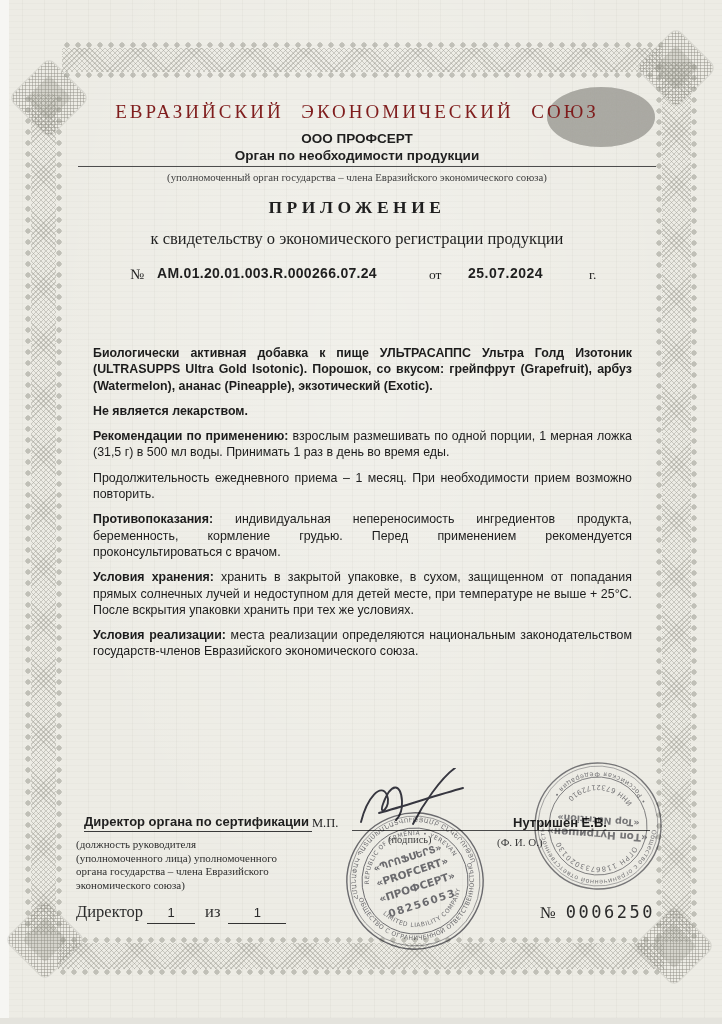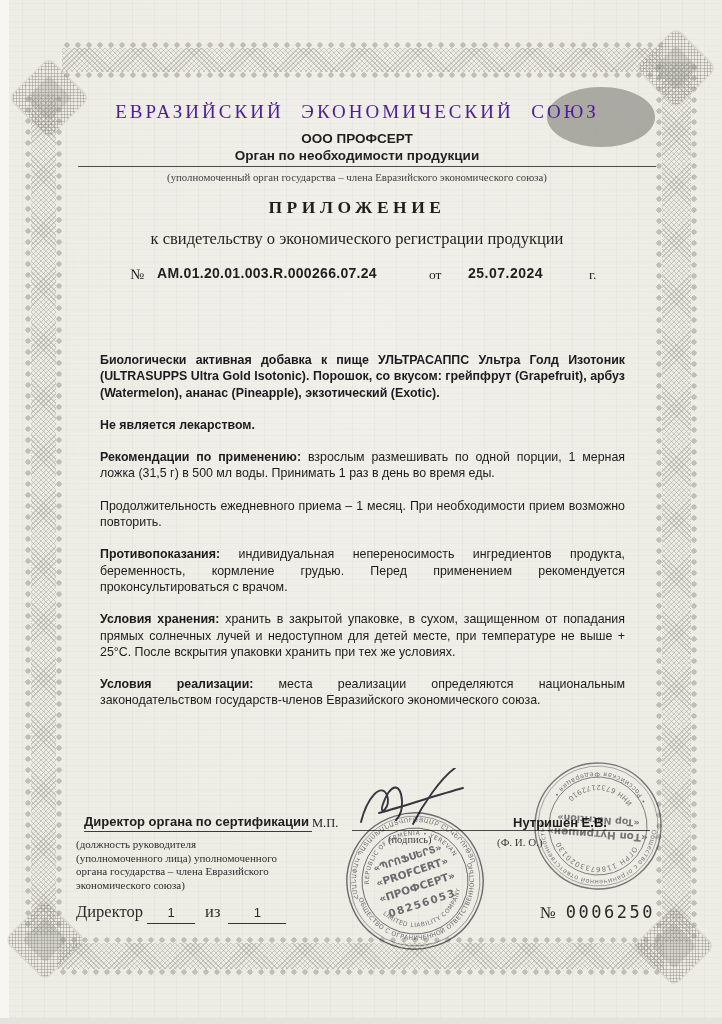--- a/index.html
+++ b/index.html
@@ -47,42 +47,42 @@
       repeating-linear-gradient(-45deg, rgba(140,139,130,.45) 0 1px, transparent 1px 3.2px);
     box-shadow:0 0 0 1px rgba(148,147,138,.25);
   }
   .corner::after{
     content:""; position:absolute; inset:12px; border-radius:4px;
     background:rgba(148,147,138,.28);
   }
 
   
   .c{position:absolute; left:40px; right:48px; text-align:center;}
-  .union-title{top:101px; font-size:19px; letter-spacing:3px; word-spacing:10px; color:#4c1d95;}
+  .union-title{top:101px; font-size:19px; letter-spacing:3px; word-spacing:10px; color:#7f1d1d;}
   .org-name{top:131px; font-family:"Liberation Sans",sans-serif; font-weight:bold; font-size:13.5px;}
   .org-role{top:148px; font-family:"Liberation Sans",sans-serif; font-weight:bold; font-size:13.5px;}
   .header-line{position:absolute; left:78px; width:578px; top:166px; border-top:1.4px solid #4d4d4d;}
   .org-note{top:171px; font-size:10.8px; color:#3e3e3e;}
   .doc-title{top:197px; font-size:17.5px; font-weight:bold; letter-spacing:4.5px;}
   .doc-subtitle{top:229px; font-size:16.5px;}
 
   .num-row span{position:absolute; white-space:nowrap;}
   .num-sign{left:130px; top:266px; font-size:14.5px;}
   .num-val{left:157px; top:265px; font-family:"Liberation Sans",sans-serif; font-weight:bold; font-size:14px; letter-spacing:.3px;}
   .num-from{left:429px; top:267px; font-size:13.5px;}
   .num-date{left:468px; top:265px; font-family:"Liberation Sans",sans-serif; font-weight:bold; font-size:14px; letter-spacing:.5px;}
   .num-year{left:589px; top:267px; font-size:13.5px;}
 
   
   .body-text{
     position:absolute; left:84px; top:336px; width:557px;
     font-family:"Liberation Sans",sans-serif;
     font-size:12.4px; line-height:16.3px; text-align:justify; color:#1c1c1c;
   }
-  .body-text p{margin:16px;}
+  .body-text p{margin:9px;}
 
   
   .director-label{
     position:absolute; left:84px; top:814px; width:228px;
     font-family:"Liberation Sans",sans-serif; font-weight:bold; font-size:13px;
     border-bottom:1.3px solid #3a3a3a; padding-bottom:2px; white-space:nowrap;
   }
   .mp-label{position:absolute; left:312px; top:816px; font-size:12.5px;}
   .sig-line{position:absolute; left:352px; top:830px; width:128px; border-bottom:1.2px solid #4a4a4a;}
   .sig-caption{position:absolute; left:388px; top:834px; font-size:10.5px; color:#3c3c3c;}

